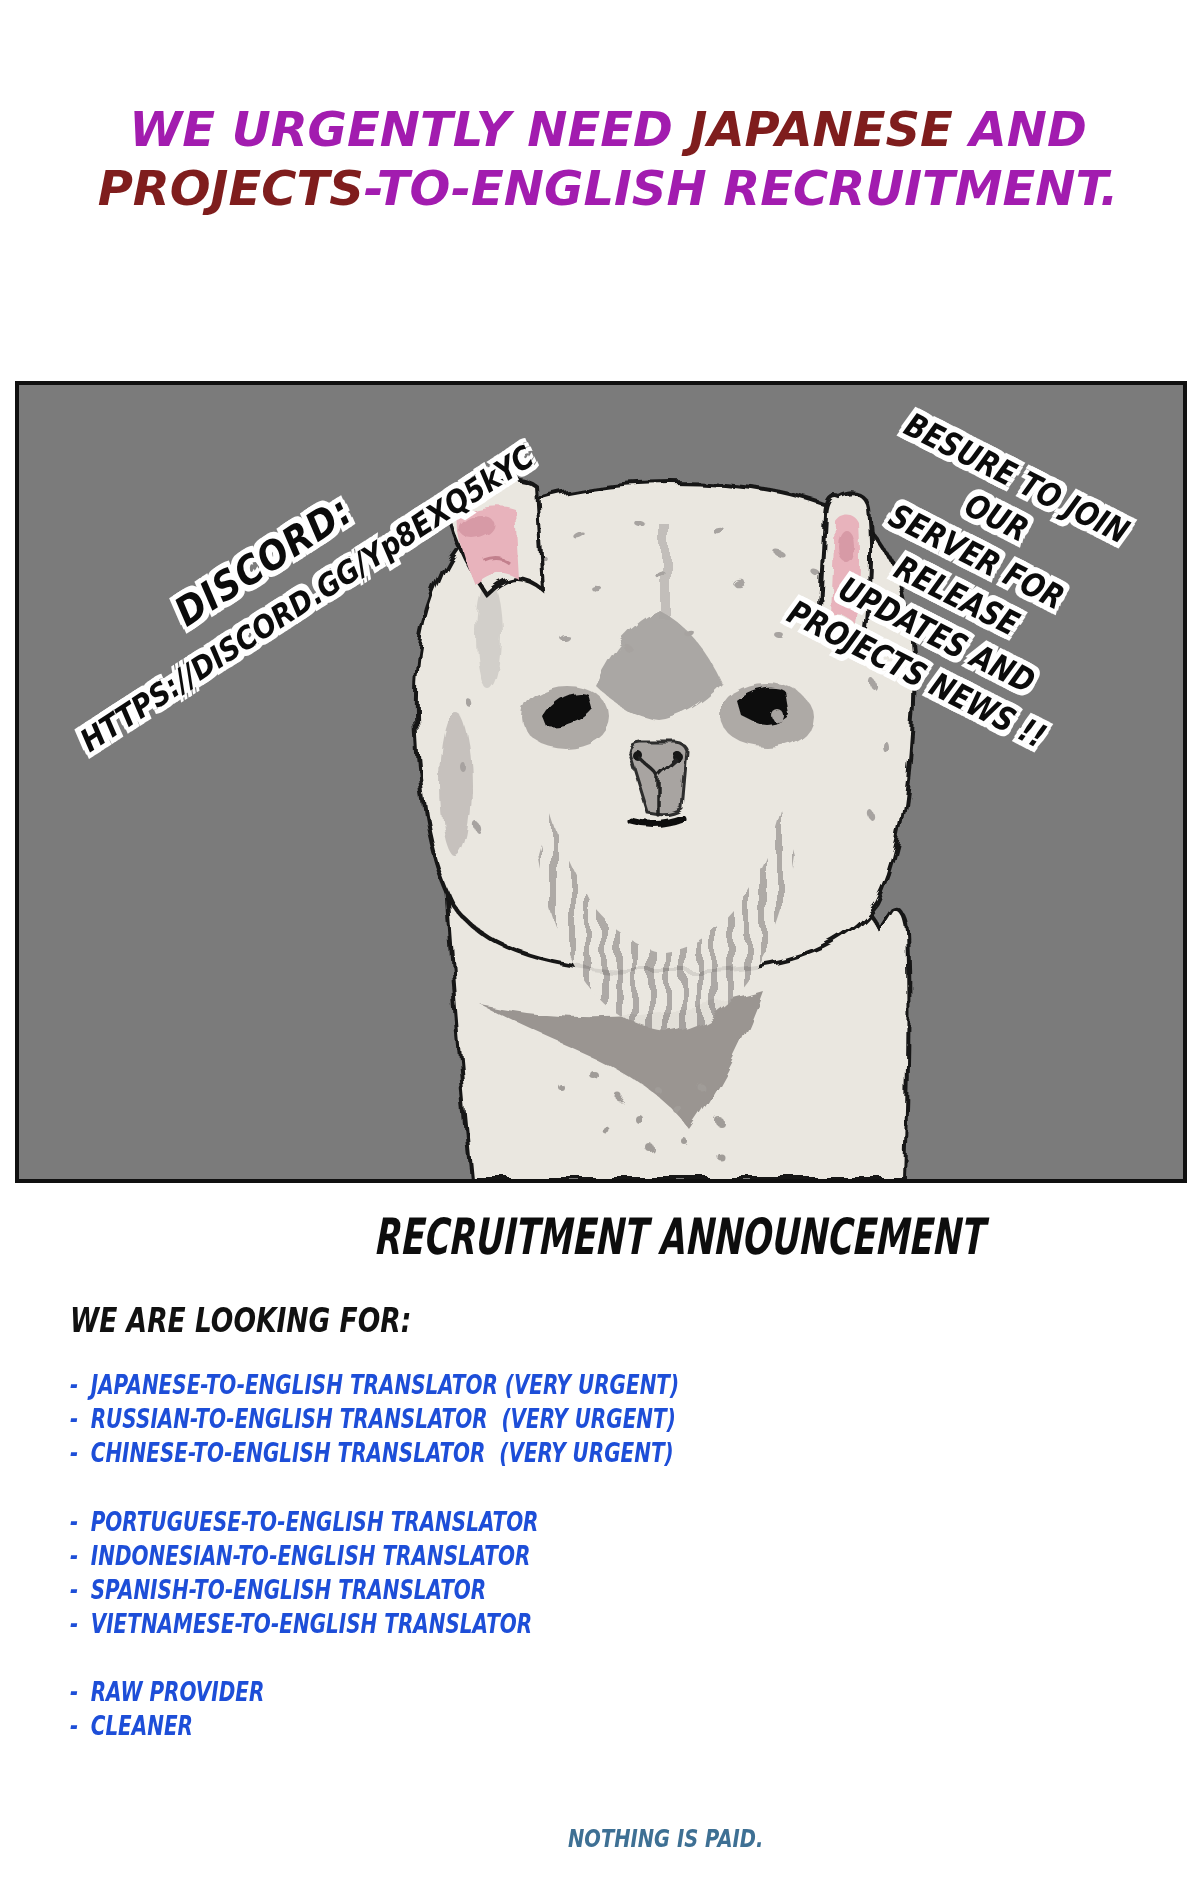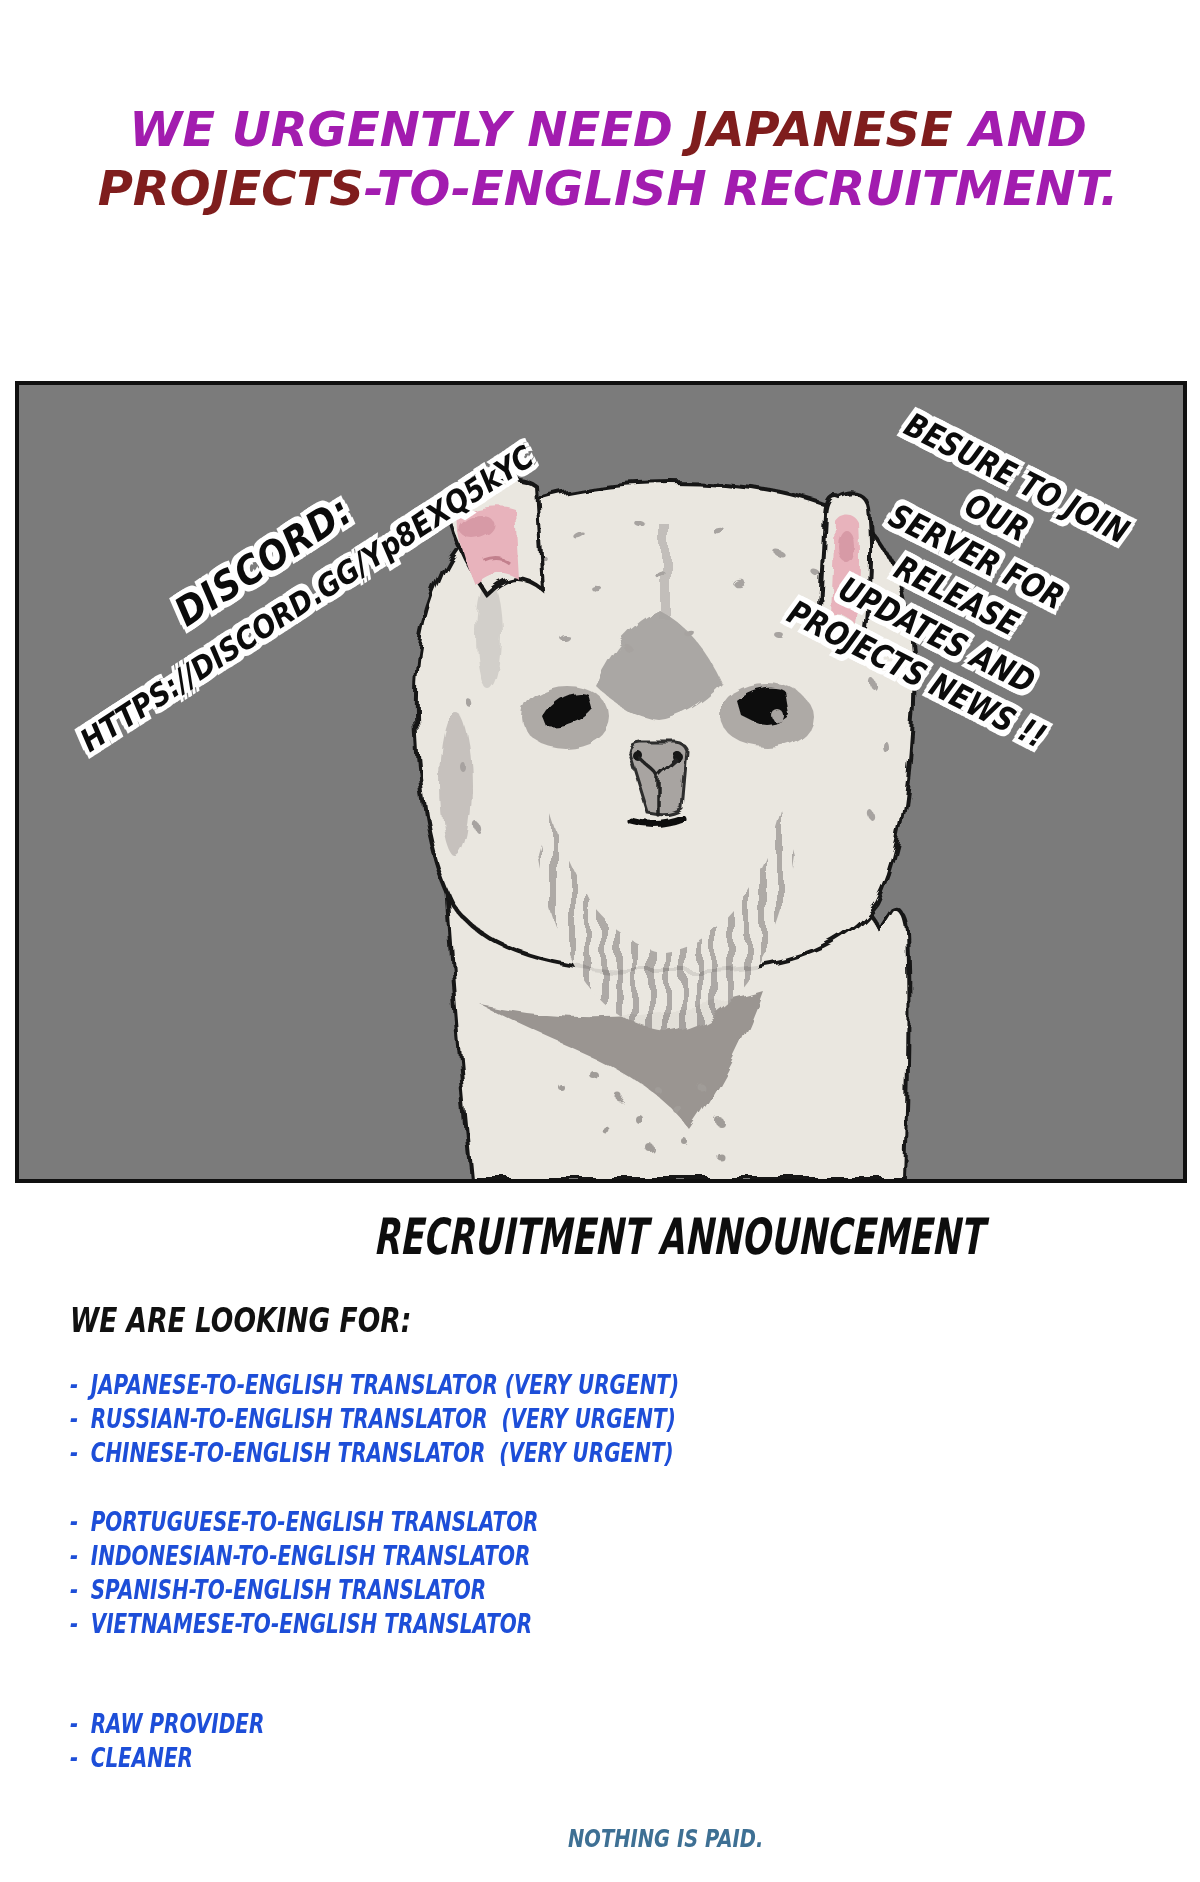--- a/index.html
+++ b/index.html
@@ -48,21 +48,21 @@
   .looking{
     position:absolute;left:70px;top:1300px;color:#111;
     font-size:34px;transform:scaleX(0.78);transform-origin:0 0;white-space:nowrap;
   }
   .group{position:absolute;left:70px;color:#1d4ed8;font-size:27px;}
   .group .item{line-height:34px;transform:scaleX(0.74);transform-origin:0 0;white-space:nowrap;}
   .group .dash{display:inline-block;width:28px;}
   .item-text{white-space:pre;}
   .g1{top:1368px;}
   .g2{top:1505px;}
-  .g3{top:1675px;margin-top:32px;}
+  .g3{top:1675px;}
   .footer-note{
     position:absolute;left:568px;top:1824px;color:#3e7094;font-size:25px;
     transform:scaleX(0.78);transform-origin:0 0;white-space:nowrap;
   }
 </style>
 </head>
 <body>
 
 <div class="header comic">
   <div><span class="blue">WE URGENTLY NEED</span> <span class="black">JAPANESE</span> <span class="blue">AND</span></div>

